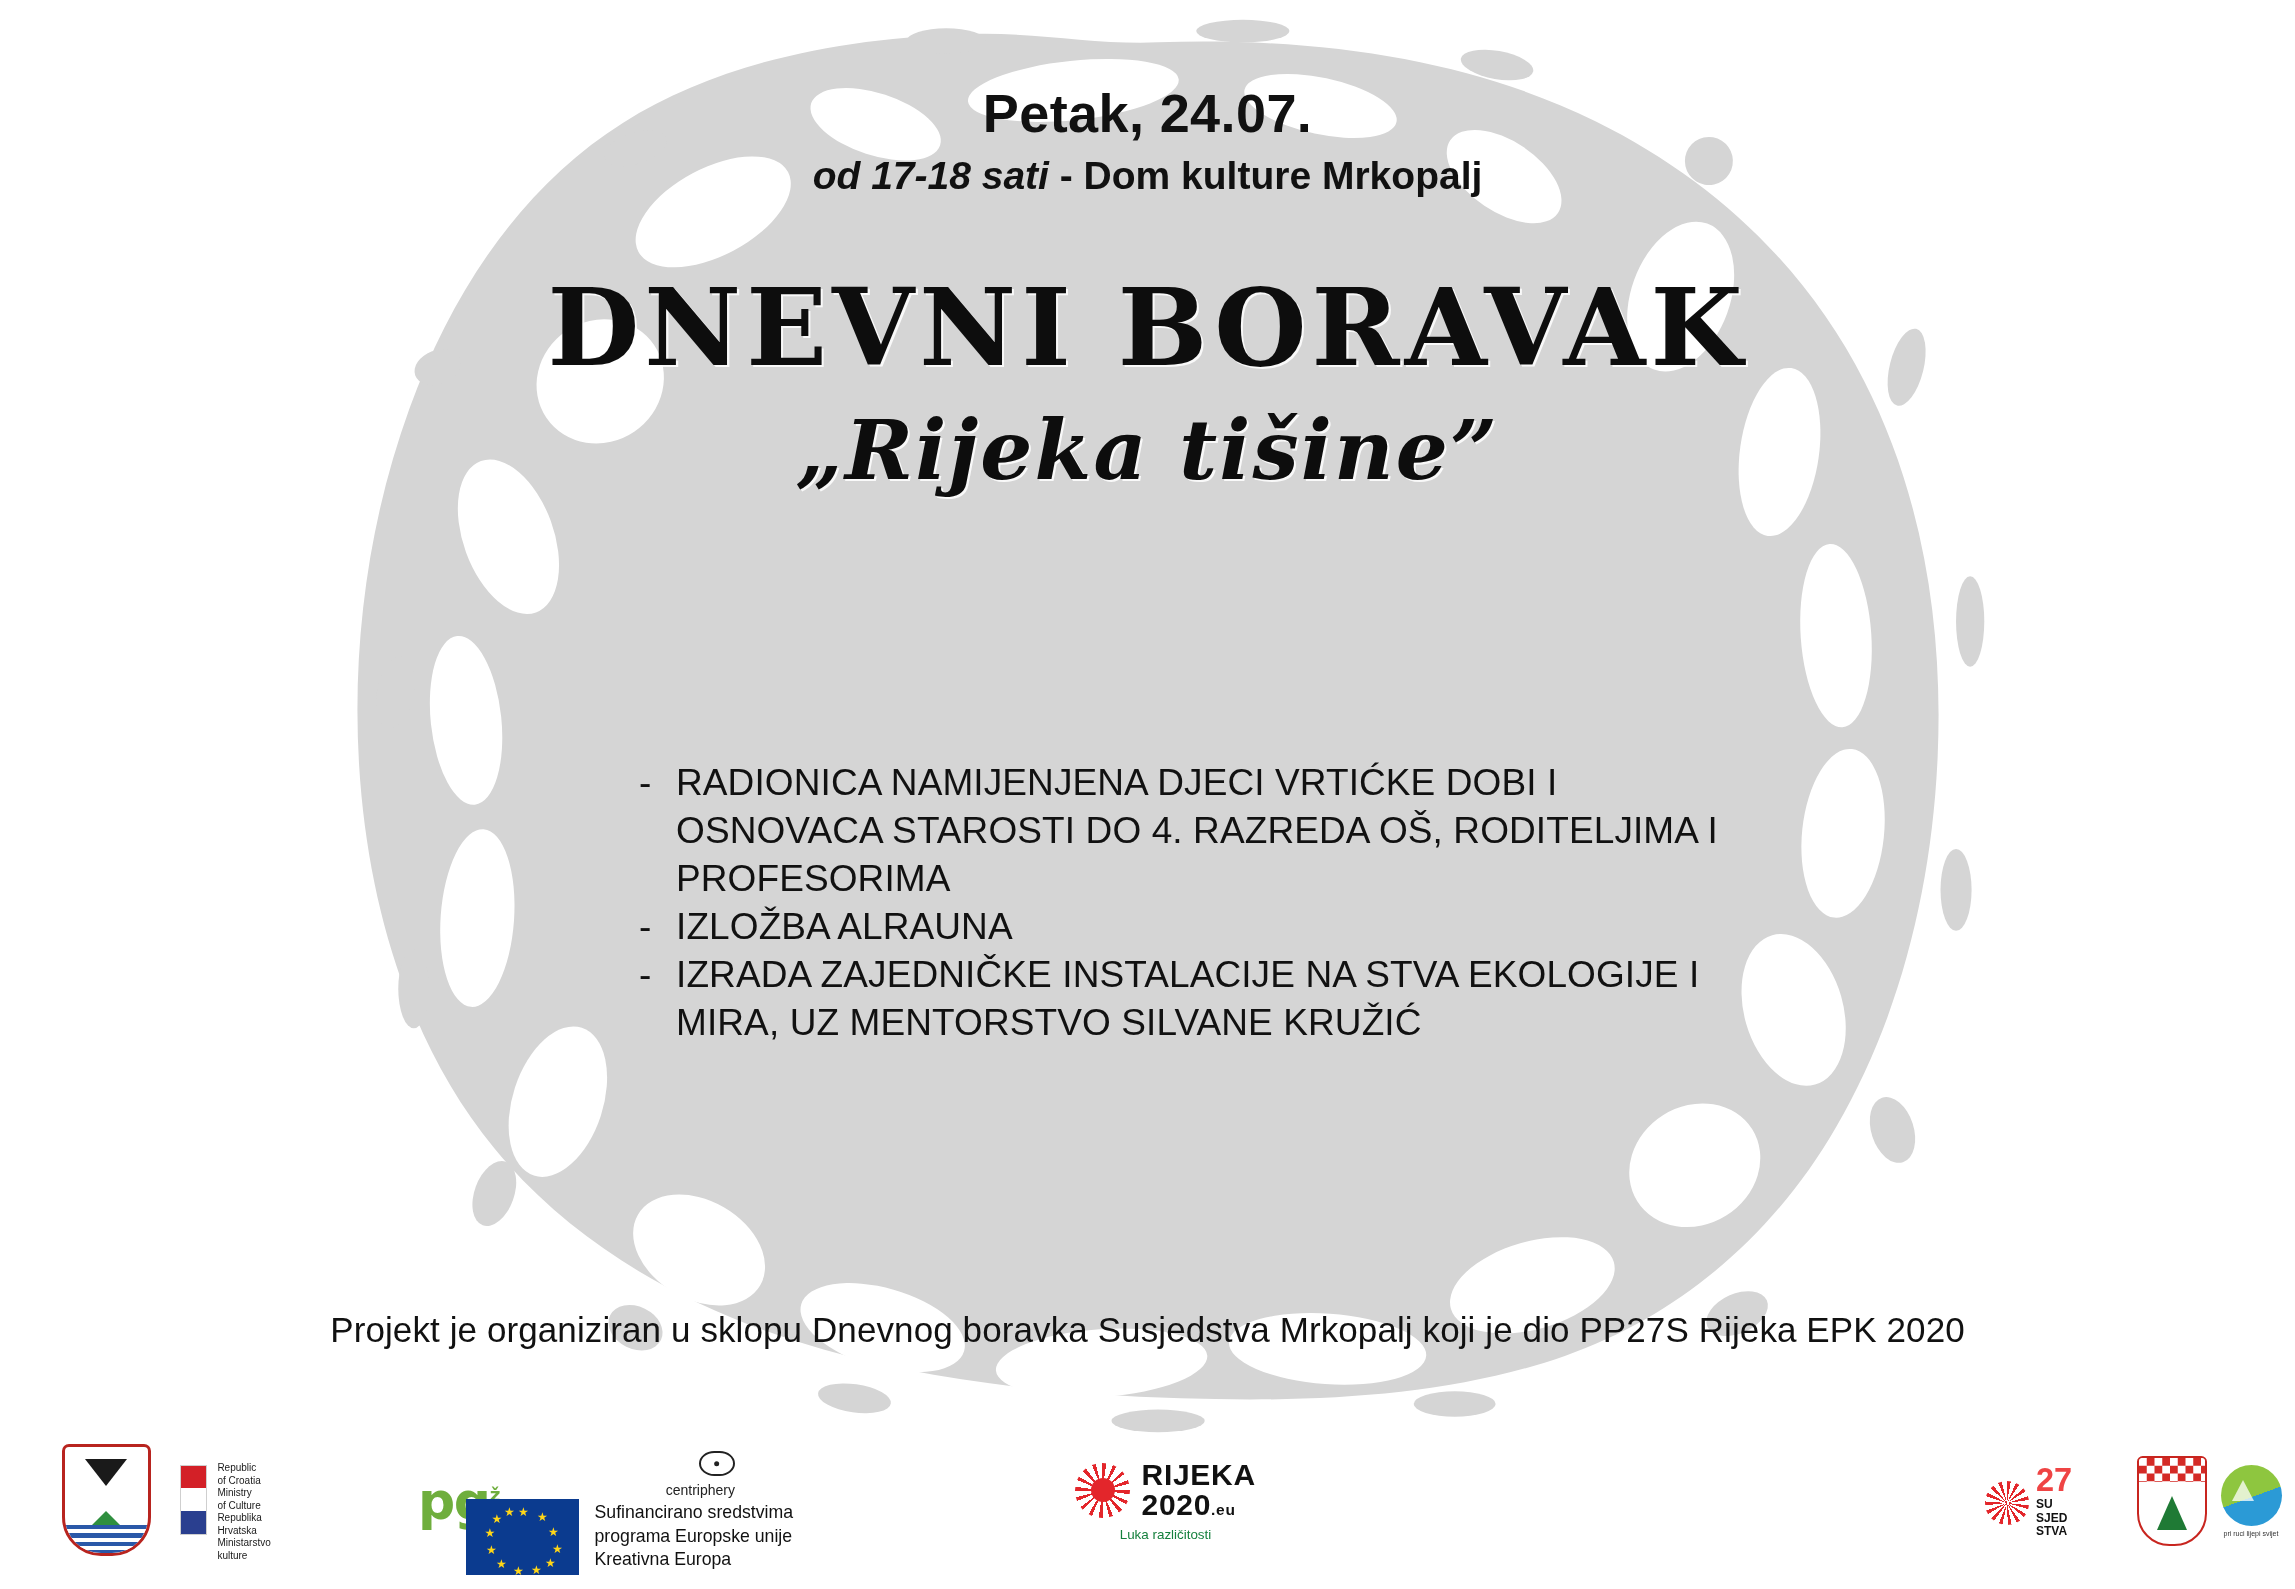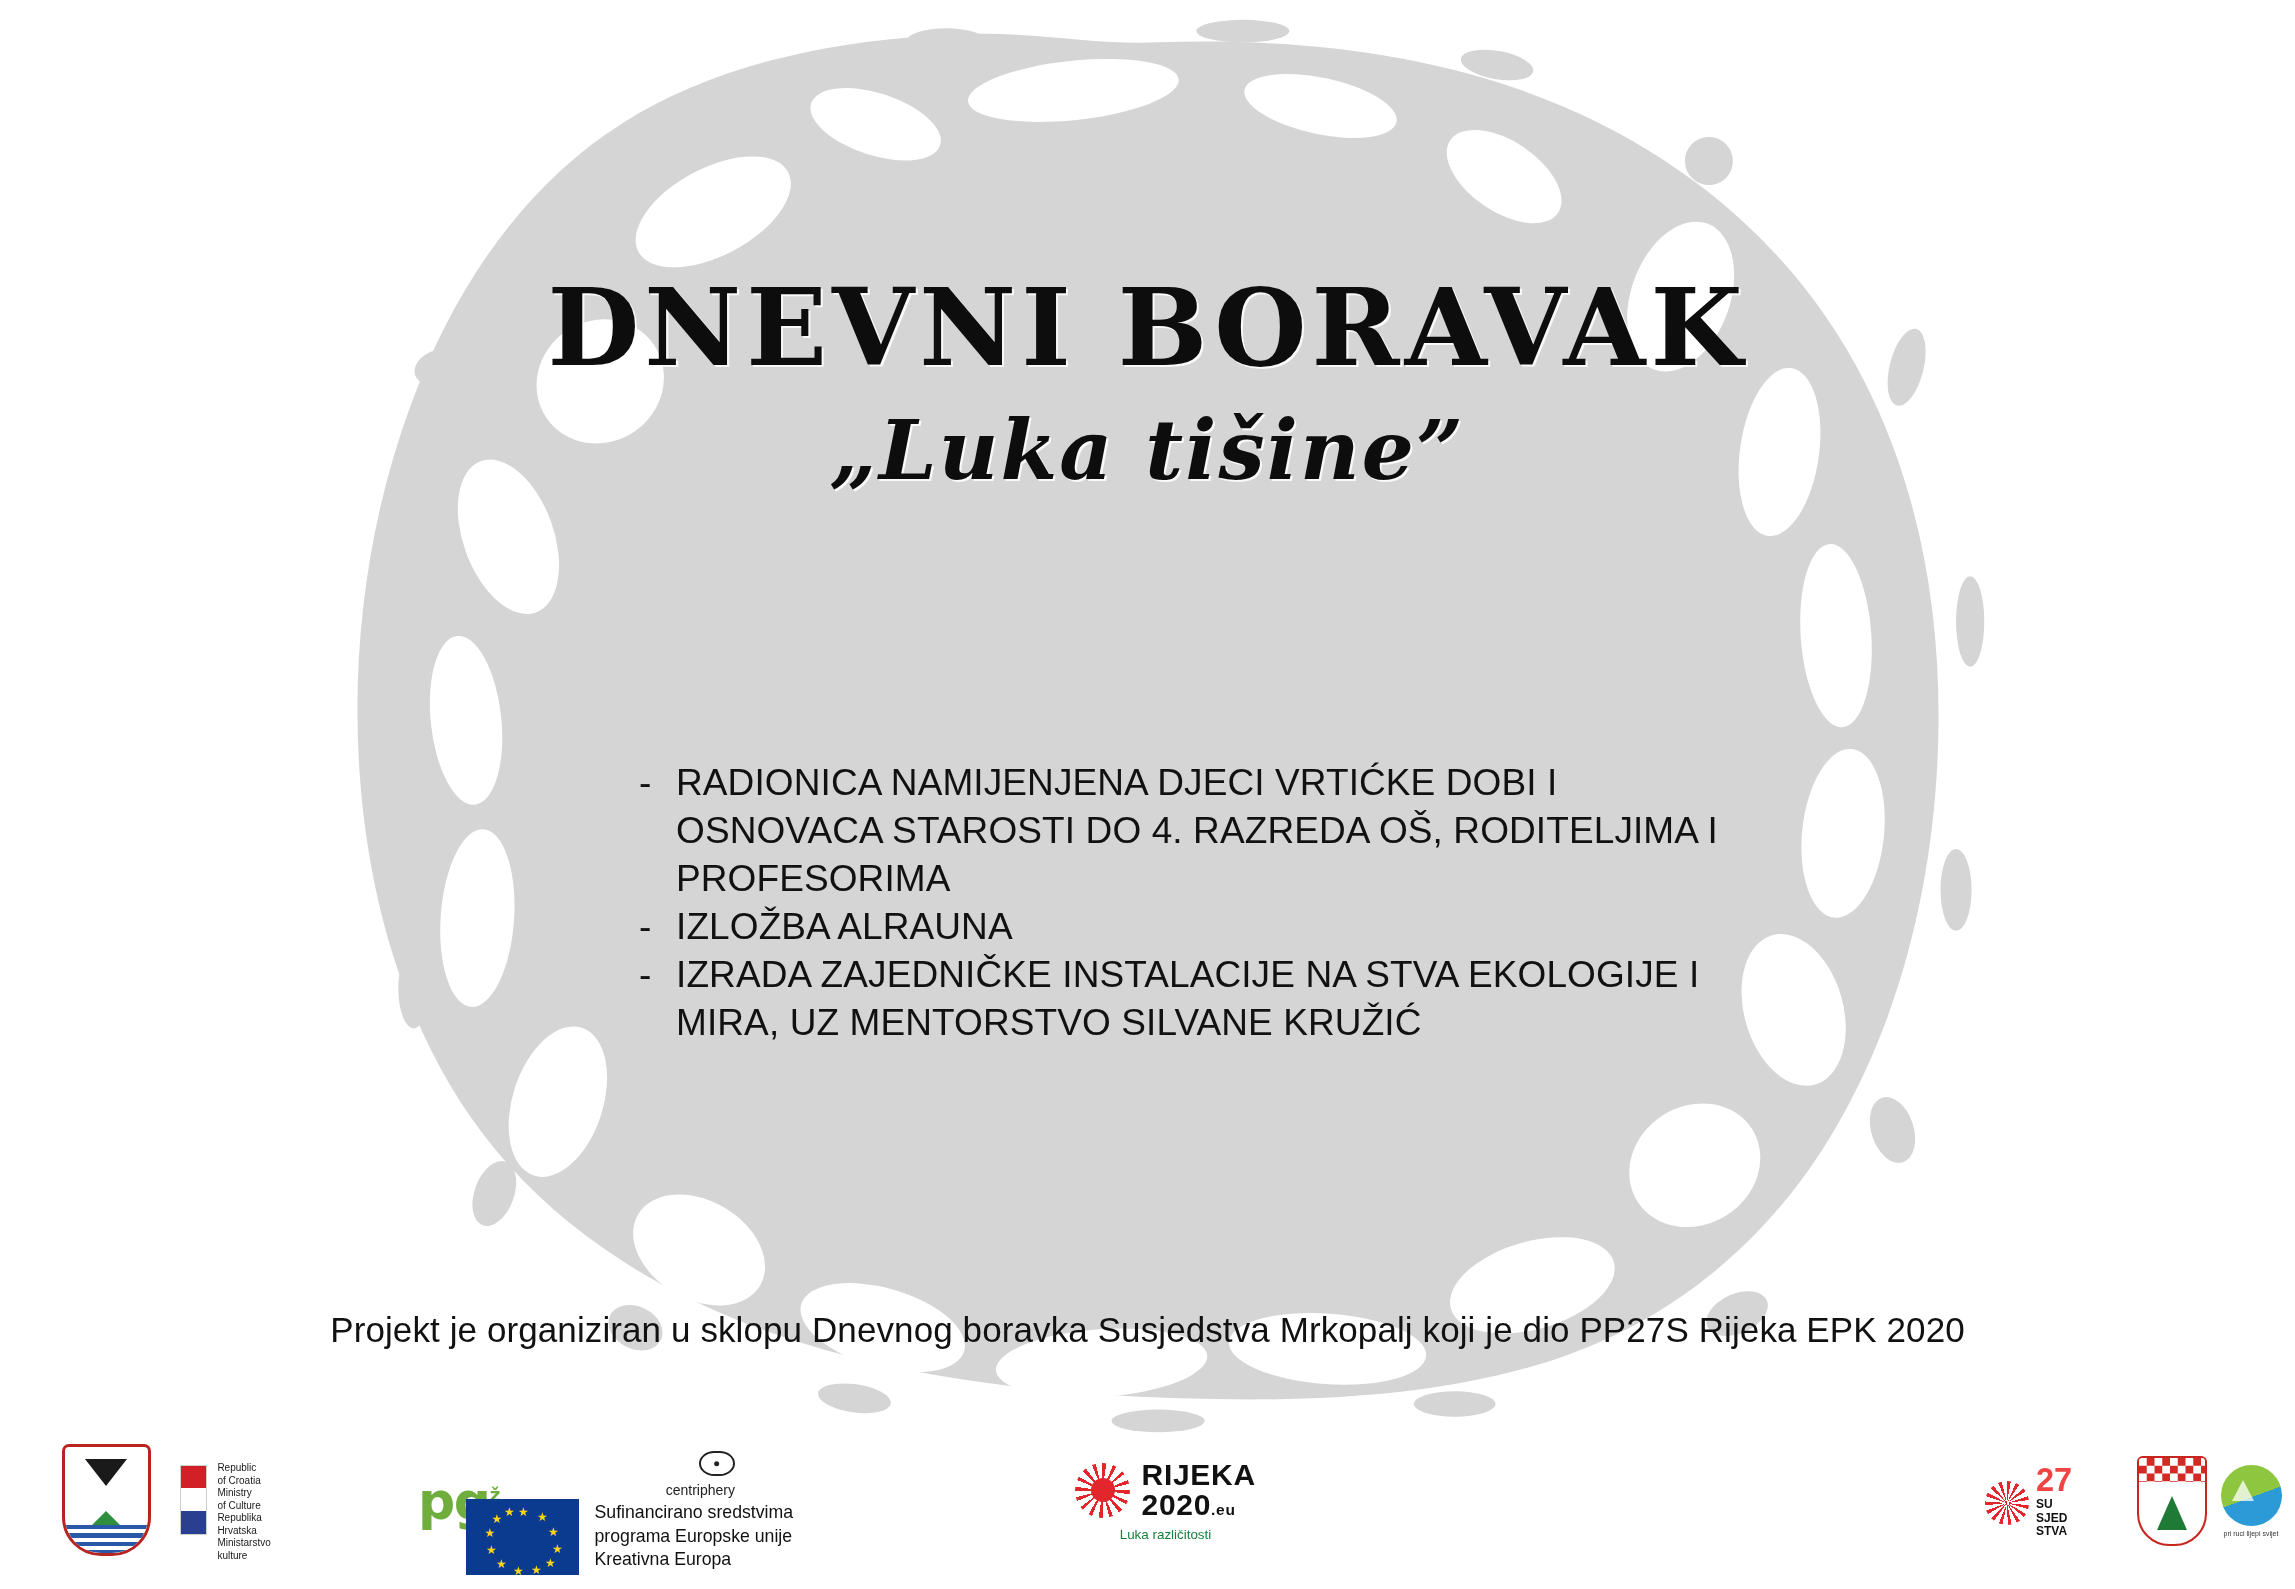--- a/index.html
+++ b/index.html
@@ -477,24 +477,30 @@
     <ellipse cx="1640" cy="2012" rx="66" ry="16"></ellipse>
     <ellipse cx="1210" cy="1980" rx="52" ry="20" transform="rotate(8 1210 1980)"></ellipse>
     <ellipse cx="900" cy="1880" rx="40" ry="30" transform="rotate(26 900 1880)"></ellipse>
     <ellipse cx="700" cy="1690" rx="28" ry="48" transform="rotate(20 700 1690)"></ellipse>
     <ellipse cx="586" cy="1400" rx="22" ry="56"></ellipse>
   </g>
 </svg>
 
 <div id="poster">
 
+  <div id="header-block" class="center">
+    <div id="event-day">Petak, 24.07.</div>
+    <div id="event-time-place">
+      <span class="ital">od 17-18 sati</span><span> - Dom kulture Mrkopalj</span>
+    </div>
+  </div>
 
   <div id="title-block" class="center">
     <div id="main-title">DNEVNI BORAVAK</div>
-    <div id="subtitle">„Luka tišine”</div>
+    <div id="subtitle">„Rijeka tišine”</div>
   </div>
 
   <div id="bullets">
     <div class="bullet-row">
       <div class="bullet-dash">-</div>
       <div class="bullet-text">RADIONICA NAMIJENJENA DJECI VRTIĆKE DOBI I OSNOVACA STAROSTI DO 4. RAZREDA OŠ, RODITELJIMA I PROFESORIMA</div>
     </div>
     <div class="bullet-row">
       <div class="bullet-dash">-</div>
       <div class="bullet-text">IZLOŽBA ALRAUNA</div>

